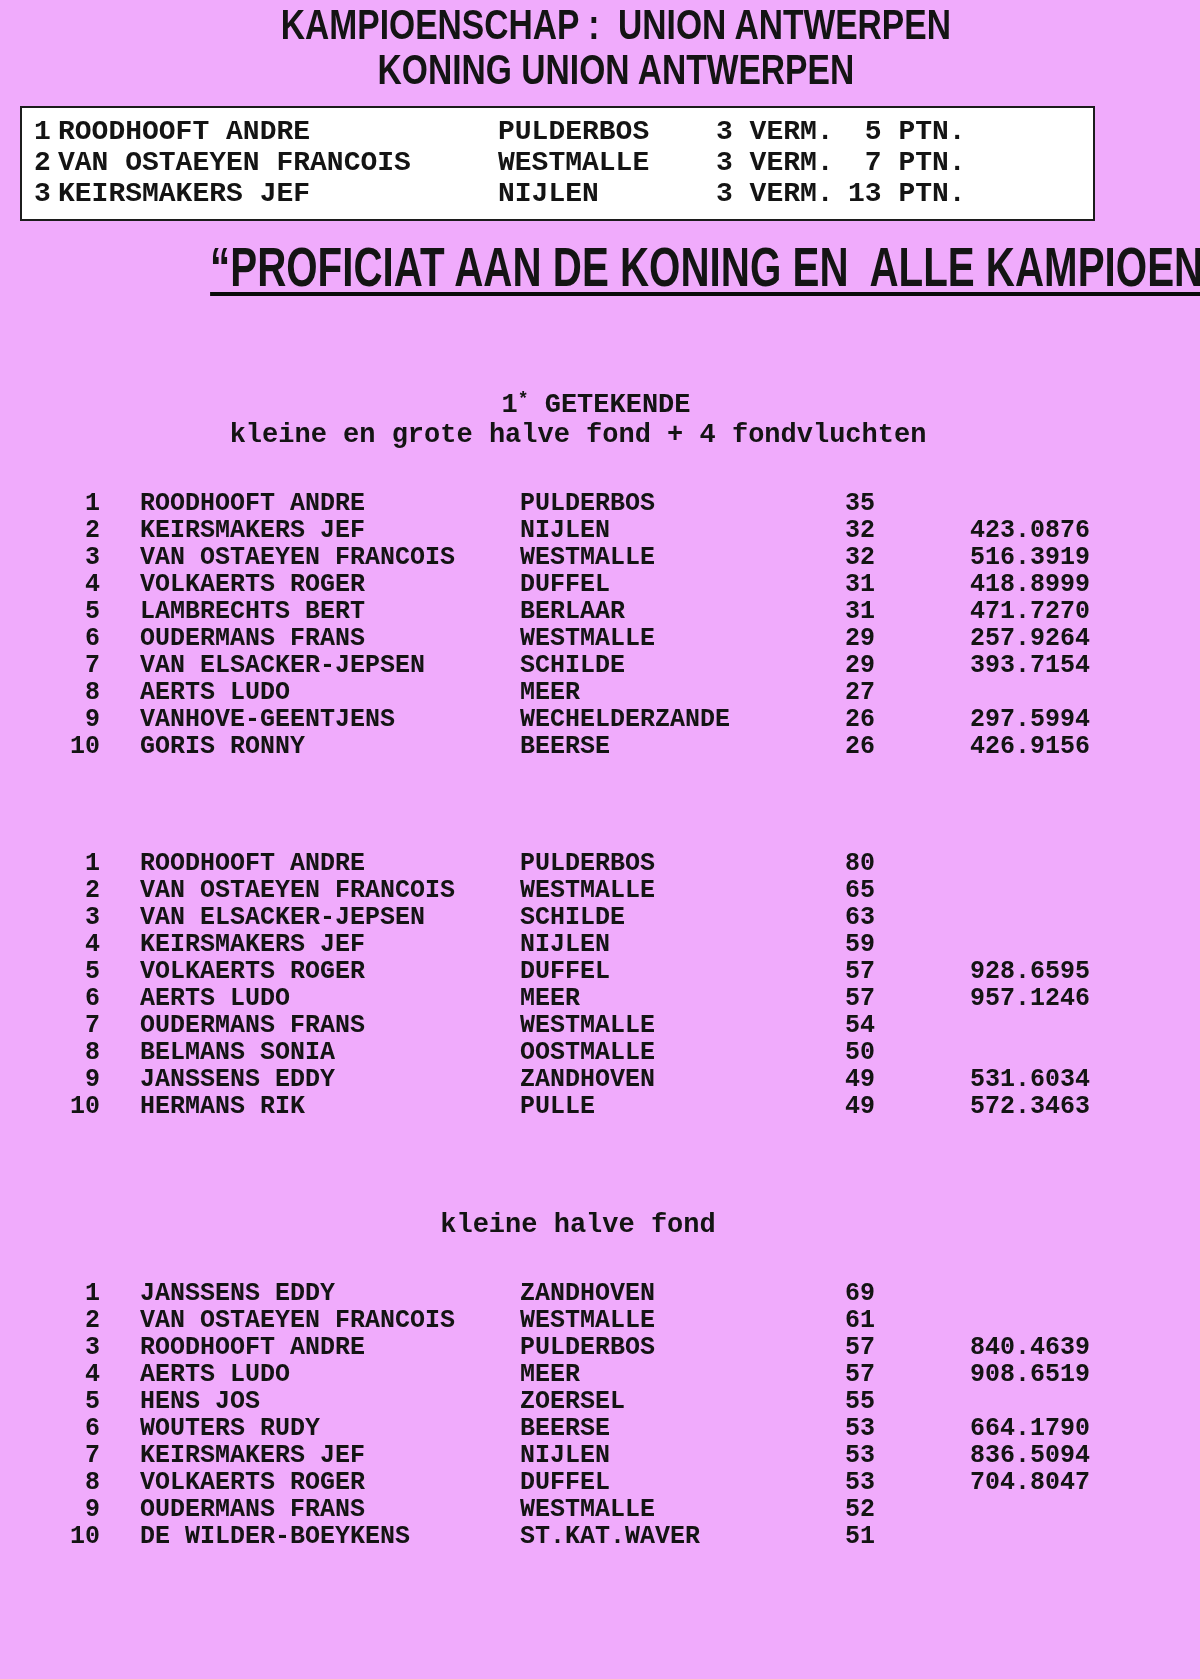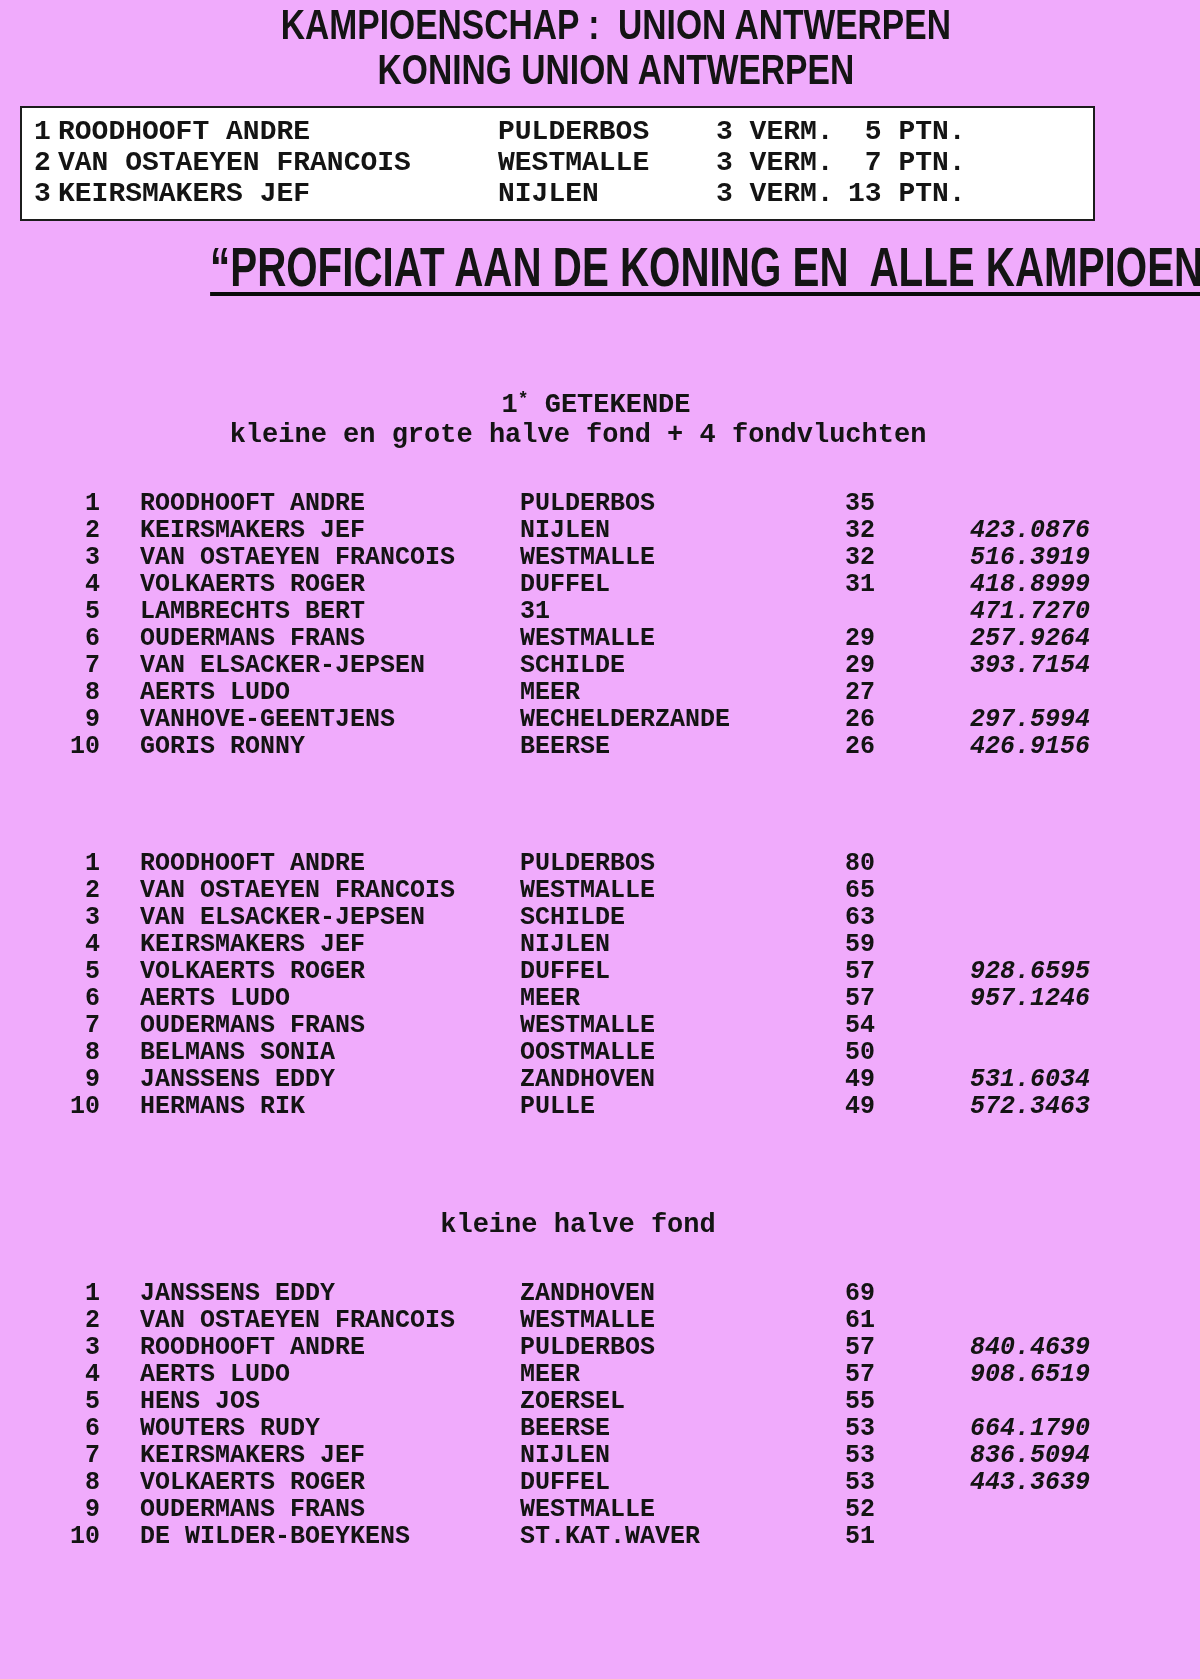--- a/index.html
+++ b/index.html
@@ -58,21 +58,21 @@
   .ranking-section.first { margin-top: 88px; }
   .sec-heading { margin: 0; font-size: 27px; line-height: 30px; font-weight: 700; white-space: pre; padding-left: 36px; }
   .sec-sup { font-size: 18px; vertical-align: 8px; }
   .sec-subtitle { font-size: 27px; line-height: 30px; white-space: pre; }
   .rows { margin-top: 40px; width: 1090px; text-align: left; }
   .trow { display: flex; font-size: 25px; line-height: 27px; white-space: pre; }
   .c-rank  { flex: 0 0 100px; text-align: right; }
   .c-name  { flex: 0 0 420px; padding-left: 40px; }
   .c-city  { flex: 0 0 325px; }
   .c-score { flex: 0 0 99px; }
-  .c-coef  { flex: 1 1 auto; text-align: right; font-style: italic; }
+  .c-coef  { flex: 1 1 auto; text-align: right; }
 </style>
 </head>
 <body>
 
 <div class="page">
 
   <header class="titles">
     <div class="title-line">
       <span class="condense squeeze-title">KAMPIOENSCHAP :  UNION ANTWERPEN</span>
     </div>
@@ -143,20 +143,21 @@
     <span class="c-rank">4</span>
     <span class="c-name">VOLKAERTS ROGER</span>
     <span class="c-city">DUFFEL</span>
     <span class="c-score">31</span>
     <span class="c-coef">418.8999</span>
   </div>
 
   <div class="trow">
     <span class="c-rank">5</span>
     <span class="c-name">LAMBRECHTS BERT</span>
+    <span class="c-city">BERLAAR</span>
     <span class="c-score">31</span>
     <span class="c-coef">471.7270</span>
   </div>
 
   <div class="trow">
     <span class="c-rank">6</span>
     <span class="c-name">OUDERMANS FRANS</span>
     <span class="c-city">WESTMALLE</span>
     <span class="c-score">29</span>
     <span class="c-coef">257.9264</span>
@@ -337,21 +338,21 @@
     <span class="c-city">NIJLEN</span>
     <span class="c-score">53</span>
     <span class="c-coef">836.5094</span>
   </div>
 
   <div class="trow">
     <span class="c-rank">8</span>
     <span class="c-name">VOLKAERTS ROGER</span>
     <span class="c-city">DUFFEL</span>
     <span class="c-score">53</span>
-    <span class="c-coef">443.3639</span>
+    <span class="c-coef">704.8047</span>
   </div>
 
   <div class="trow">
     <span class="c-rank">9</span>
     <span class="c-name">OUDERMANS FRANS</span>
     <span class="c-city">WESTMALLE</span>
     <span class="c-score">52</span>
     <span class="c-coef"></span>
   </div>
 

